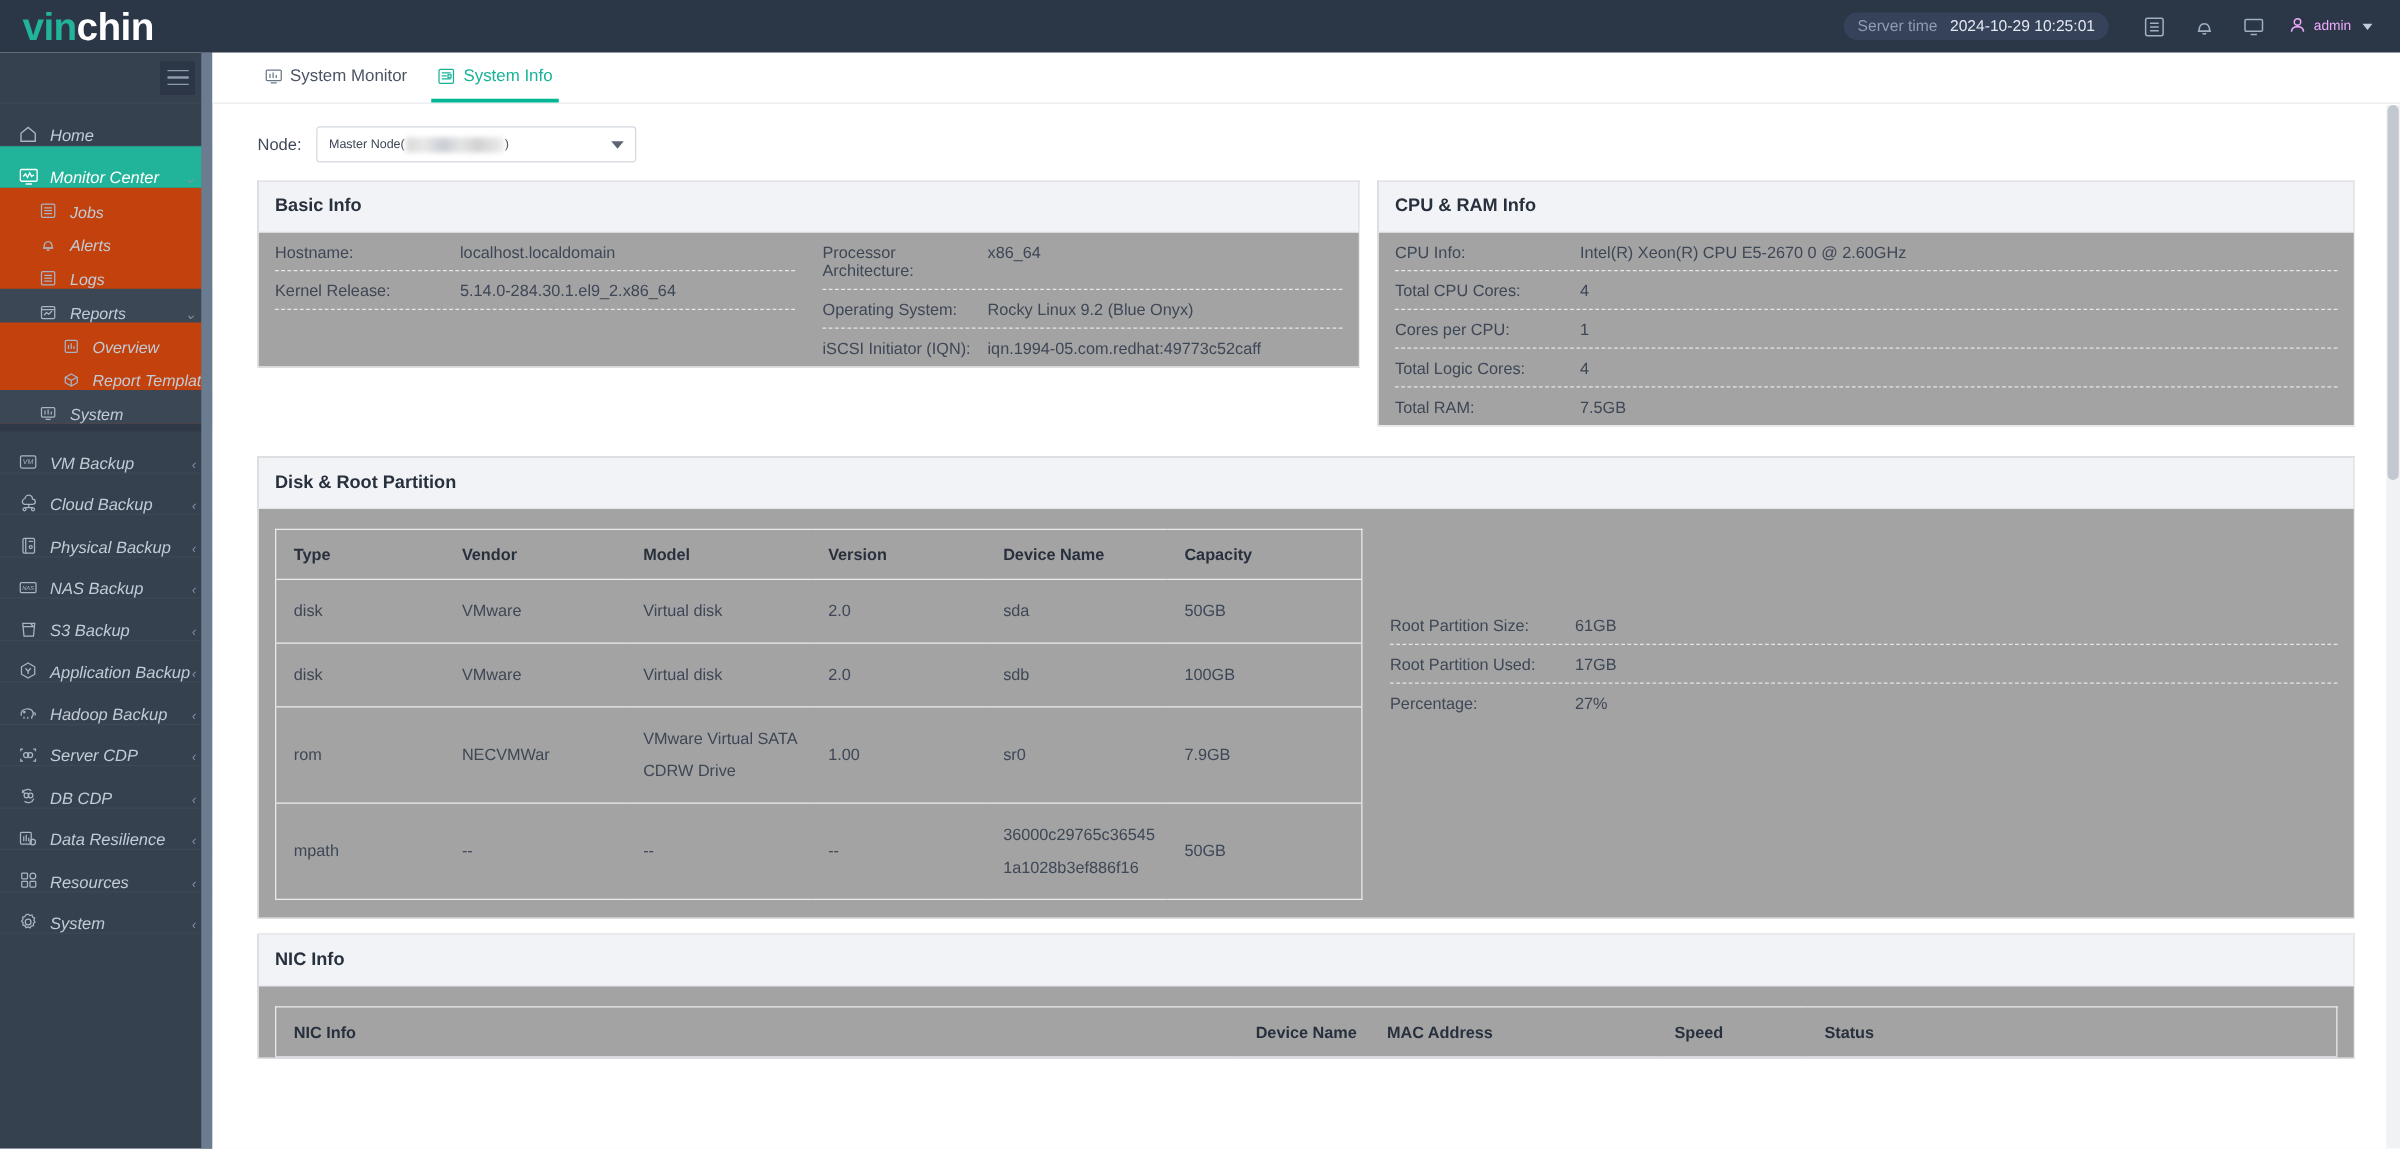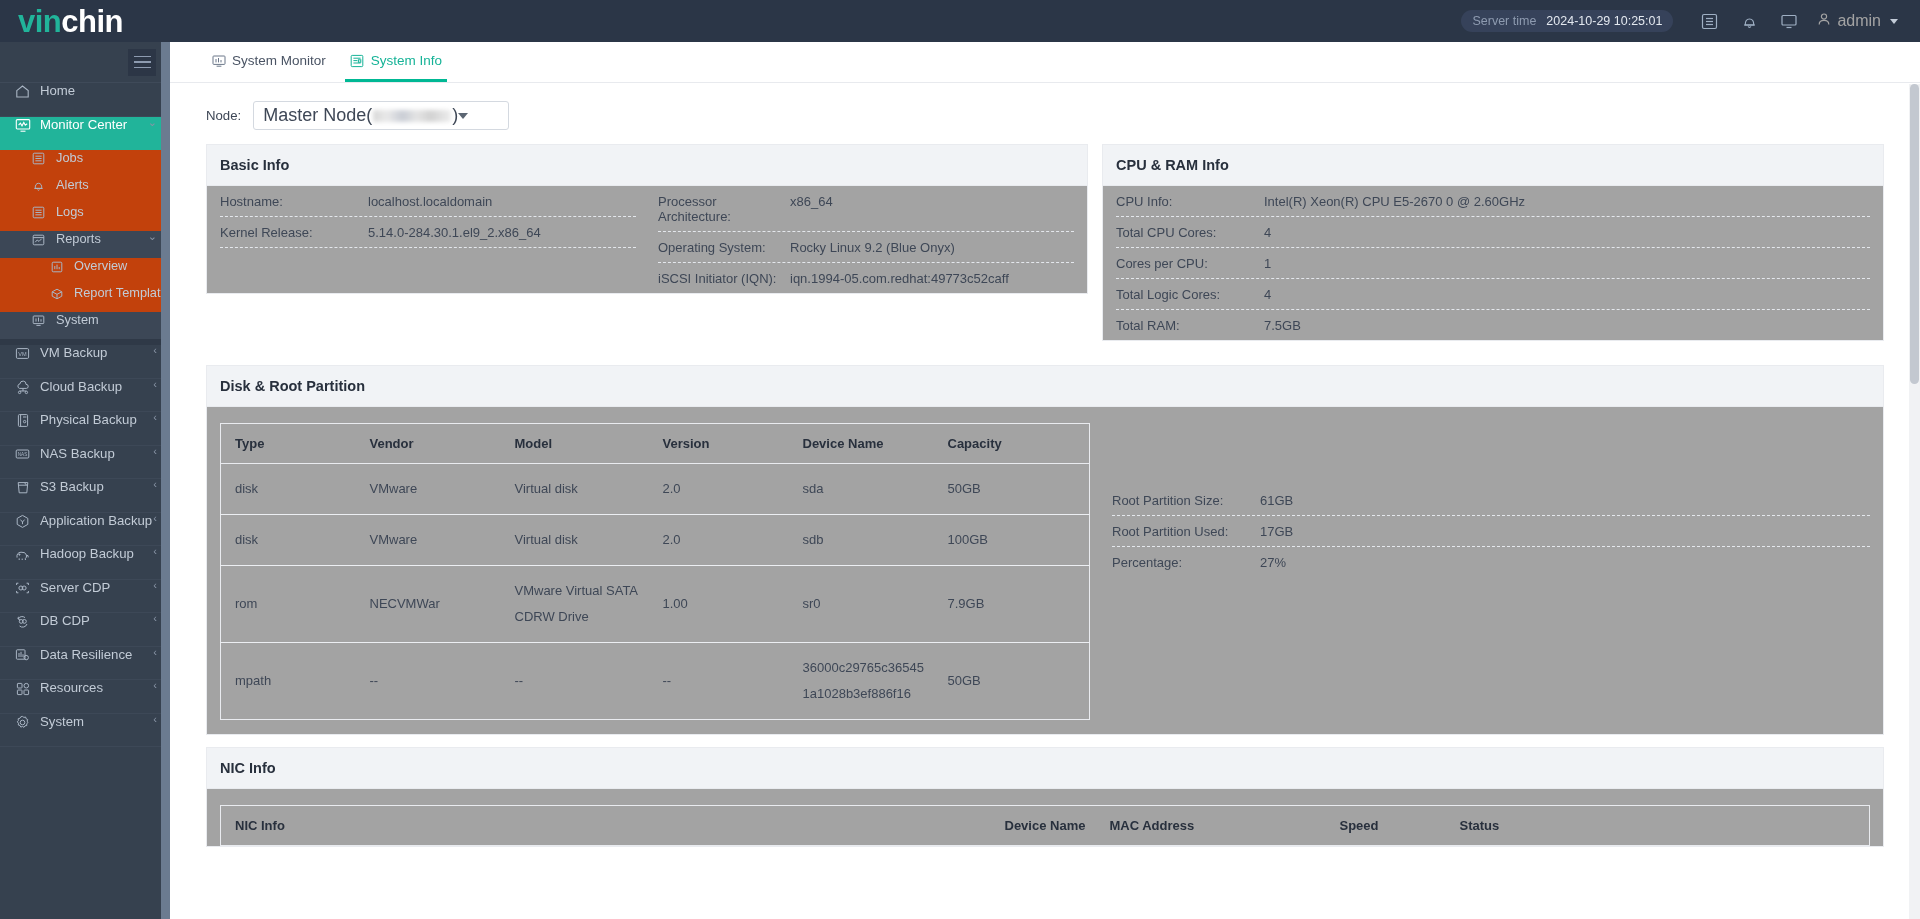--- a/index.html
+++ b/index.html
@@ -22,37 +22,37 @@
   .logo .b { color: #ffffff; }
   .topright { display: flex; align-items: center; gap: 0px; }
   .srvtime {
     display: flex; align-items: center; background: #36425a; border-radius: 13px;
     height: 22px; padding: 0 11px; gap: 10px; margin-right: 16px;
   }
   .srvtime .lbl { color: #8e9bb0; font-size: 12.5px; }
   .srvtime .val { color: #e3e8ef; font-size: 12.5px; }
   .ticon { width: 40px; height: 42px; display: flex; align-items: center; justify-content: center; color: #9fb0c4; }
   .ticon svg { display: block; }
-  .userbox { display: flex; align-items: center; gap: 6px; color: #a3a3a3; font-size: 16px; margin-left: 8px; padding-right: 4px; }
+  .userbox { display: flex; align-items: center; gap: 6px; color: #f0abfc; font-size: 11px; margin-left: 8px; padding-right: 4px; }
   .caret-d { width: 0; height: 0; border-left: 4.5px solid transparent; border-right: 4.5px solid transparent; border-top: 5px solid #c3ccd8; margin-left: 3px; }
 
   
   .body { flex: 1; display: flex; min-height: 0; }
 
   
   .sidebar {
     width: 170px; flex: 0 0 170px; background: #36414f; position: relative;
     overflow: hidden;
   }
   .sb-top { height: 41px; border-bottom: 1px solid #3f4a59; display: flex; align-items: center; justify-content: flex-end; padding-right: 14px; }
   .burger { width: 28px; height: 27px; background: #2c3646; display: flex; flex-direction: column; justify-content: center; align-items: center; gap: 4px; }
   .burger i { display: block; width: 17px; height: 1.6px; background: #8d9bb0; }
   .sb-item {
-    height: 33.5px; display: flex; align-items: flex-start; padding-left: 14px;
-    color: #c2cbd6; font-size: 13.2px; position: relative; border-bottom: 1px solid #3d4857;
+    height: 33.5px; display: flex; align-items: flex-end; padding-left: 14px;
+    color: #c2cbd6; font-size: 13.2px; position: relative; border-bottom: 1px solid #3d4857; font-style: italic;
   }
   .sb-item .ico { width: 17px; height: 17px; margin-right: 9px; display: flex; align-items: center; justify-content: center; flex: 0 0 17px; color: #a9b5c4; }
   .sb-item .ico svg { display: block; }
   .sb-item.active { background: #21b49a; color: #ffffff; border-bottom-color: #21b49a; }
   .sb-item.active .ico { color: #ffffff; }
   .sb-item .chev { margin-left: auto; margin-right: 13px; color: #8894a5; font-size: 11px; line-height: 1; }
   .sb-sub { background: #c2410c; }
   .sb-sub .sb-item { padding-left: 30px; font-size: 12.8px; border-bottom: none; height: 27px; }
   .sb-sub .sb-item.grp { background: #3c4756; height: 27px; }
   .sb-sub .sb-sub2 .sb-item { padding-left: 48px; }
@@ -68,21 +68,21 @@
   .tab.on { color: #16b397; border-bottom-color: #00b894; }
   .tab.on .tico { color: #16b397; }
 
   .scroller { height: calc(100% - 41px); overflow: hidden; padding: 0 0 0 0; }
 
   .noderow { display: flex; align-items: center; gap: 12px; padding: 18px 12px 14px 36px; }
   .noderow .nlbl { font-size: 13.2px; color: #3e4756; }
   .nsel {
     width: 256px; height: 29px; border: 1px solid #d4d9e0; border-radius: 3px;
     background: #fff; display: flex; align-items: center; padding: 0 9px;
-    font-size: 18px; color: #3e4756; position: relative; 
+    font-size: 10px; color: #3e4756; position: relative; justify-content: space-between;
   }
   .nsel .blur { display: inline-block; width: 78px; height: 12px; vertical-align: middle;
     background: linear-gradient(90deg,#d8d8d8 0%,#e9e9e9 18%,#c9cdd5 38%,#e4e4e4 56%,#d2d2d2 74%,#ededed 100%);
     filter: blur(2.2px); border-radius: 1px; margin: 0 1px; }
   .nsel .chevd { width: 0; height: 0; border-left: 5px solid transparent; border-right: 5px solid transparent; border-top: 6px solid #5c6673; }
 
   .panel { background: #a3a3a3; border: 1px solid #e9ebef; margin-bottom: 12px; }
   .panel-hd { background: #f1f3f6; border-bottom: 1px solid #e9ebef; padding: 12px 13px; font-size: 14.5px; font-weight: 700; color: #28303d; }
   .panel-bd { padding: 0 13px; }
 

